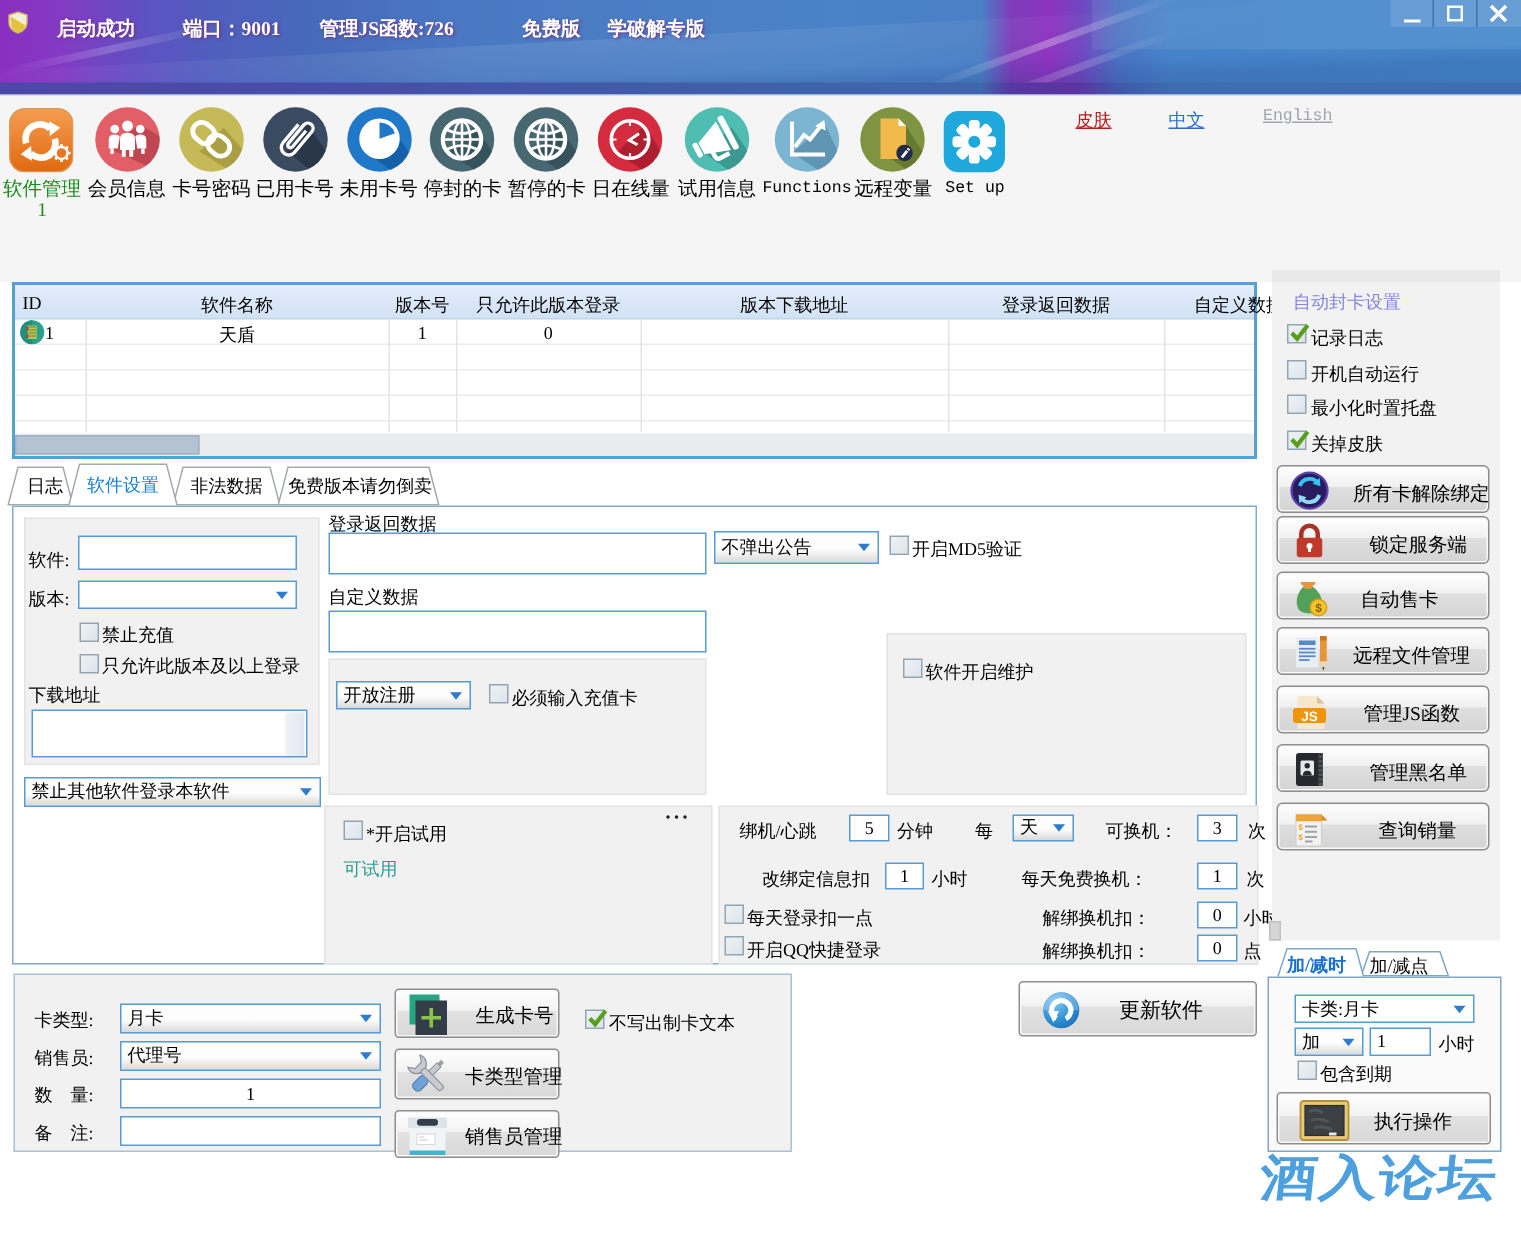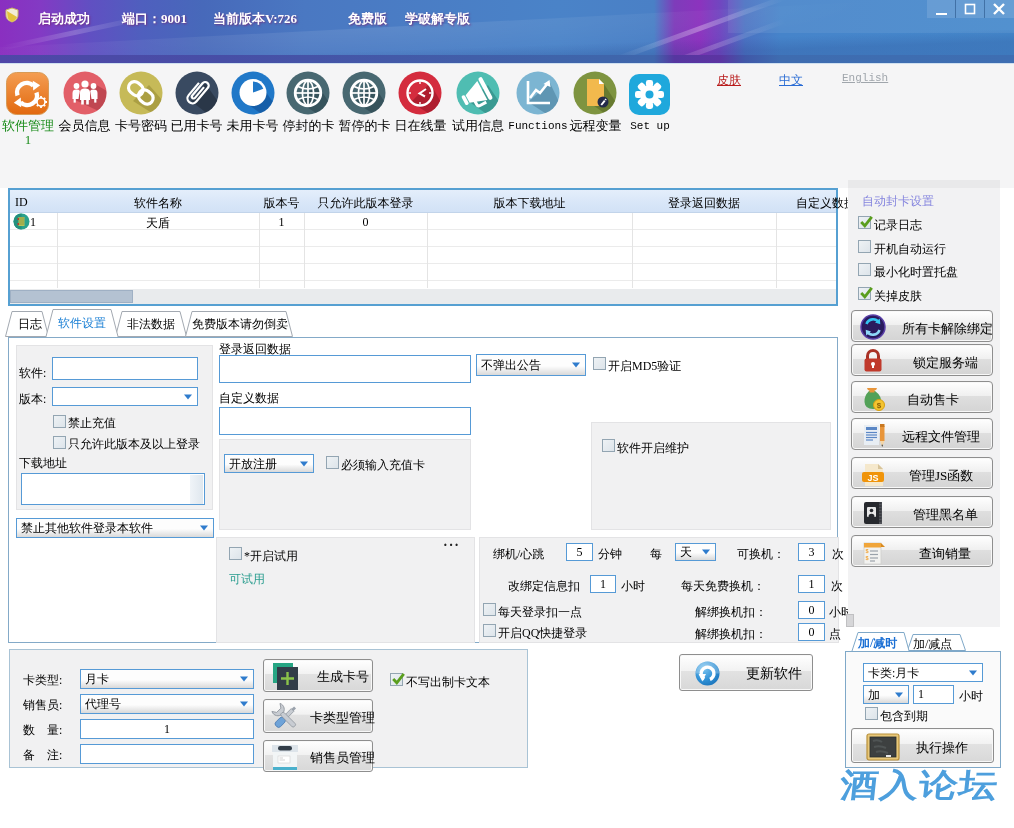--- a/index.html
+++ b/index.html
@@ -85,21 +85,21 @@
   <div class="wave2"></div>
   <div class="streak" style="left:610px;top:26px;transform:rotate(-20deg);width:180px;opacity:.55"></div>
       <div class="streak" style="left:640px;top:44px;transform:rotate(-20deg);width:150px;opacity:.35"></div>
   <div class="streak" style="left:0px;top:30px;transform:rotate(-12deg);width:150px;opacity:.35"></div>
   <svg style="position:absolute;left:4px;top:7px" width="16" height="16" viewBox="0 0 16 16">
     <path d="M8 1 L14 3 V8 C14 12 11 14 8 15 C5 14 2 12 2 8 V3 Z" fill="#f2ecd8" stroke="#c9b463" stroke-width="1"></path>
     <path d="M3 4 L13 10 C12 12.5 10 14 8 14.7 C6 14 4.5 12.6 3.6 10.8 Z" fill="#e3c23c"></path>
   </svg>
   <div class="ttext" style="left:38px;">启动成功</div>
   <div class="ttext" style="left:122px;">端口：9001</div>
-  <div class="ttext" style="left:213px;">当前版本V:726</div>
+  <div class="ttext" style="left:213px;">管理JS函数:726</div>
   <div class="ttext" style="left:348px;">免费版</div>
   <div class="ttext" style="left:405px;">学破解专版</div>
   <div class="wbtn" style="right:58px;"></div>
   <div class="wbtn" style="right:29px;"></div>
   <div class="wbtn" style="right:0;"></div>
   <div class="wsep" style="right:58px;"></div>
   <div class="wsep" style="right:29px;"></div>
   <svg style="position:absolute;right:62px;top:4px" width="22" height="12" viewBox="0 0 22 12">
         <rect x="6" y="9" width="11" height="2" fill="#fff"></rect>
       </svg>
@@ -506,21 +506,21 @@
     <div class="bt" style="left:46px;top:8px;">销售员管理</div>
       </div>
   <div class="cb chk" style="left:380px;top:23px;">
         <svg width="15" height="15" viewBox="0 0 15 15">
           <path d="M2.2 7 L5.8 10.8 L12.8 1.8" fill="none" stroke="#5a9e1e" stroke-width="2.8"></path>
         </svg>
       </div>
   <div class="lbl" style="left:396px;top:24px;">不写出制卡文本</div>
 </div>
 
-<div class="gbtn" style="left:679px;top:654px;width:134px;height:37px;padding-left:36px;">
+<div class="gbtn" style="left:679px;top:654px;width:159px;height:37px;padding-left:36px;">
   <svg style="position:absolute;left:15px;top:6px;" width="25" height="25" viewBox="0 0 25 25">
     <defs>
           <radialGradient id="bg1" cx="0.35" cy="0.3" r="0.9">
             <stop offset="0" stop-color="#7cc4f0"></stop>
             <stop offset="0.55" stop-color="#2e8fd4"></stop>
             <stop offset="1" stop-color="#1468b0"></stop>
           </radialGradient>
         </defs>
     <circle cx="12.5" cy="12.5" r="12" fill="url(#bg1)"></circle>
     <path d="M12.5 0.8 A11.7 11.7 0 0 1 24.2 12.5 L19 12.5 A6.5 6.5 0 0 0 6 12.5 L0.8 12.5 A11.7 11.7 0 0 1 12.5 0.8" fill="rgba(255,255,255,0.25)"></path>

